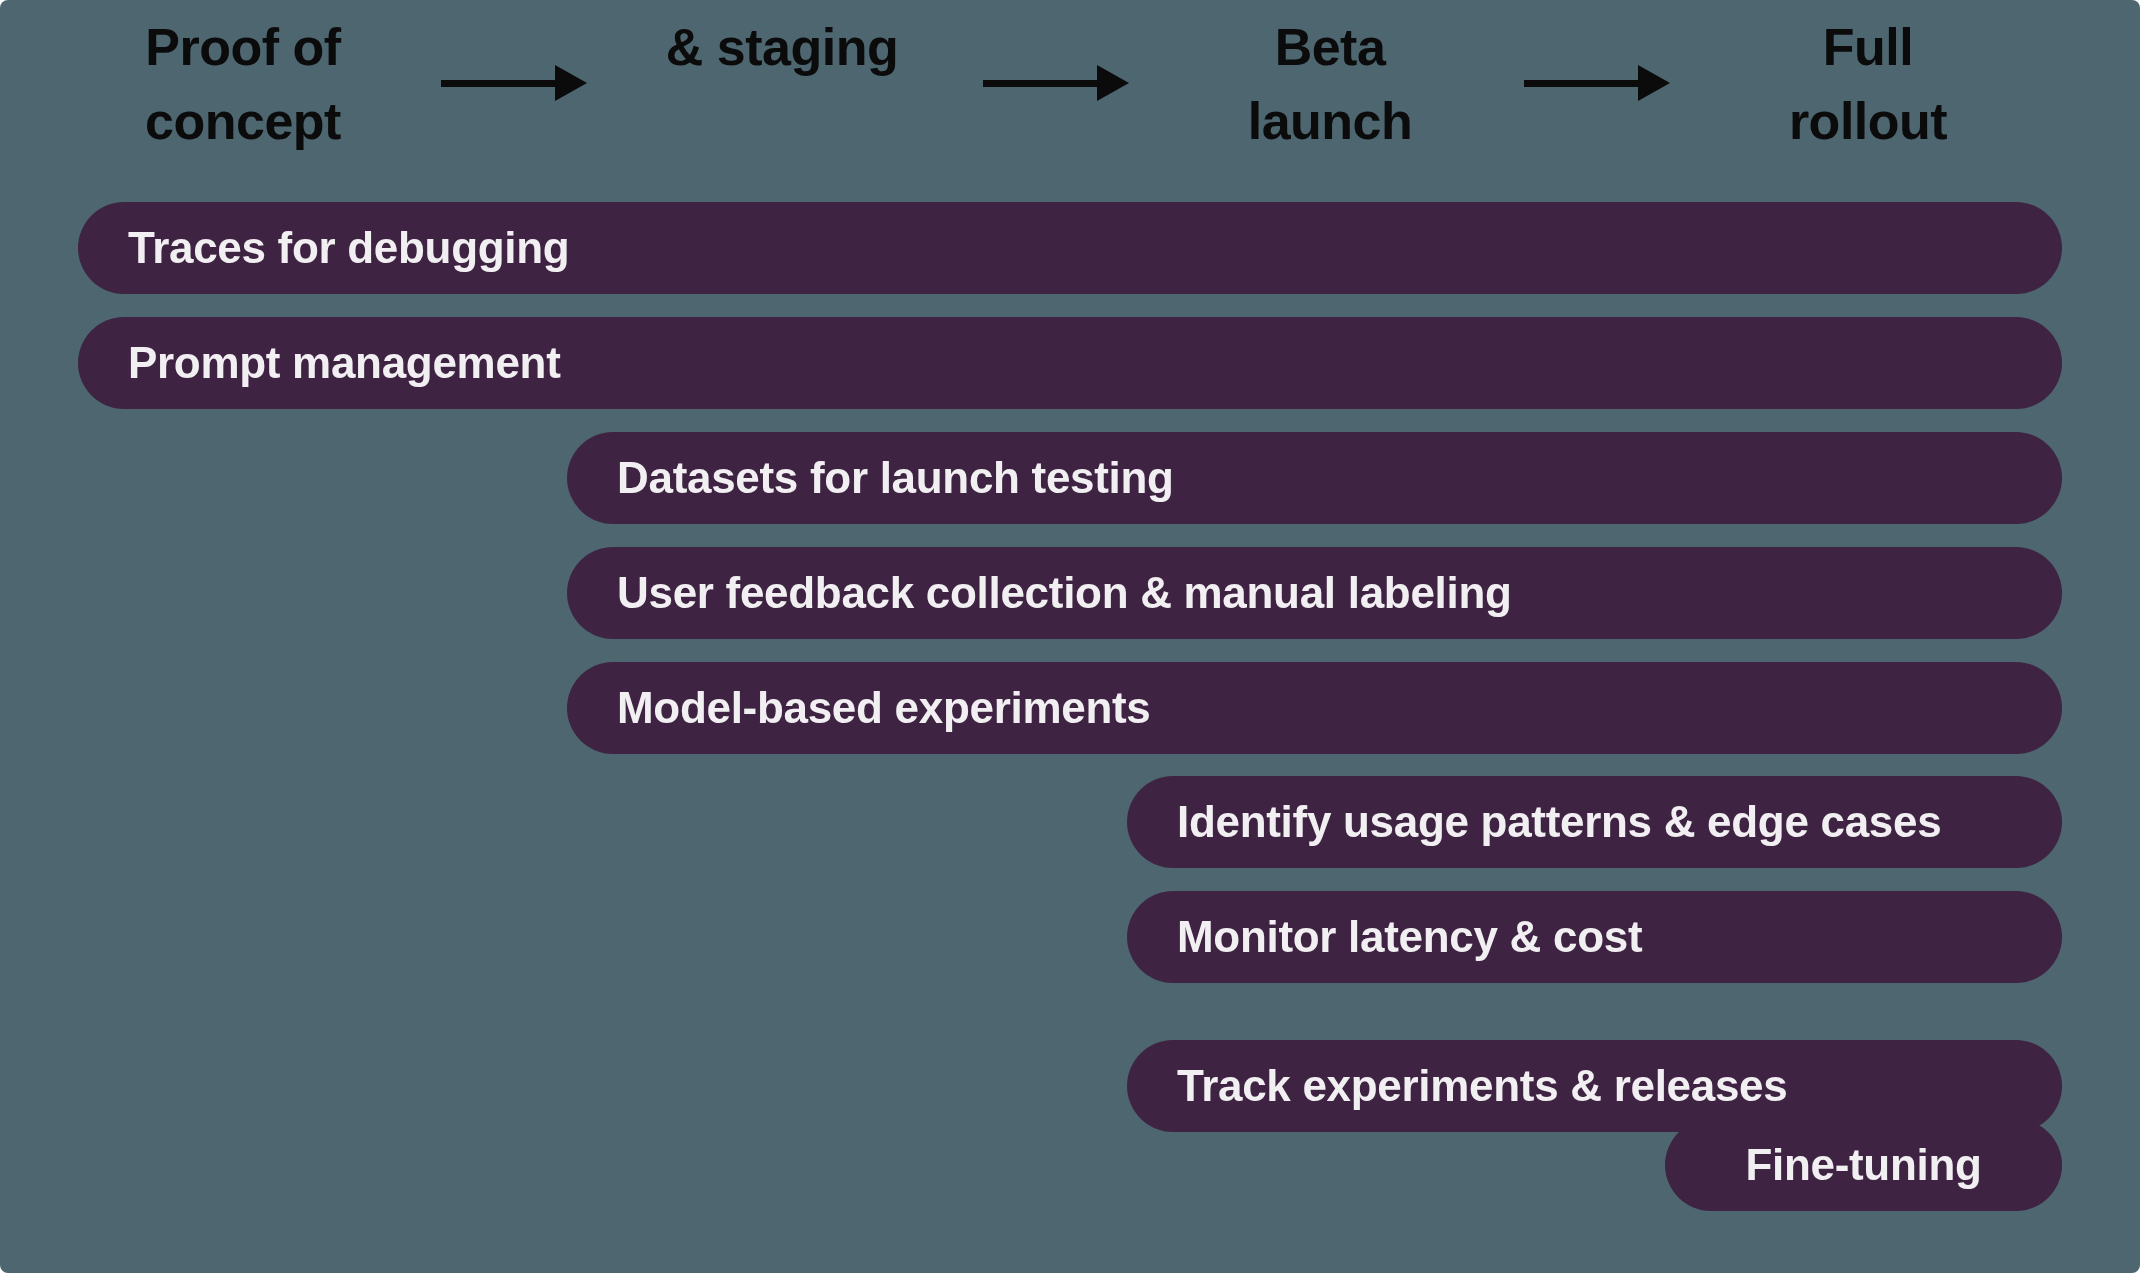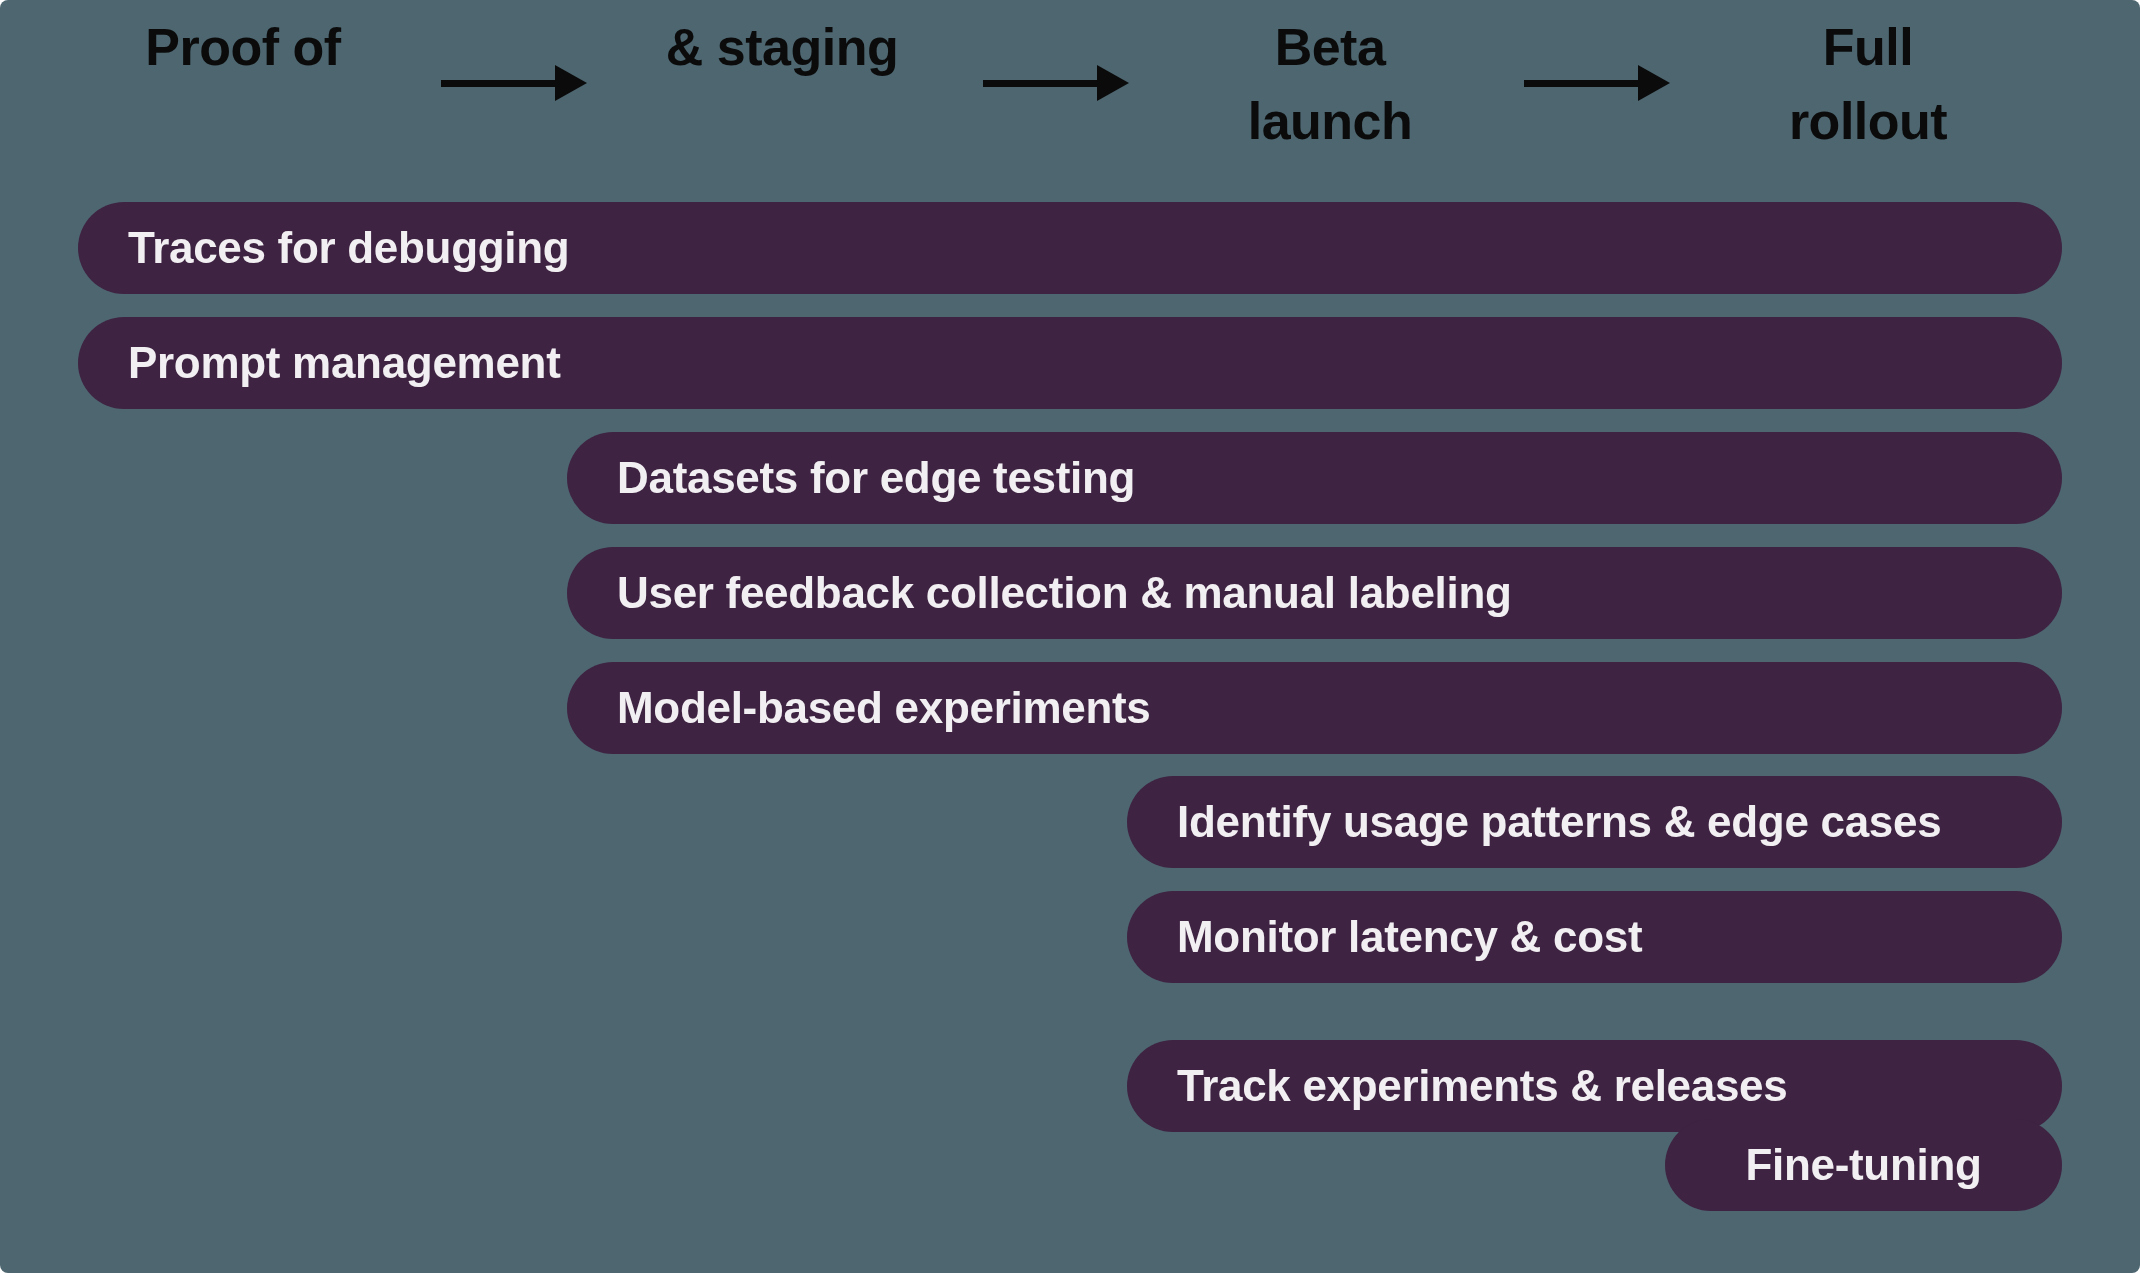--- a/index.html
+++ b/index.html
@@ -83,20 +83,21 @@
   .b9 { left: 1665px; top: 1119px; width: 397px; }
 </style>
 </head>
 <body>
 
 <div class="canvas">
 
   <div>
     <div class="phase p1">
       <span>Proof of</span>
+      <span>concept</span>
     </div>
     <div class="arrow a1">
       <span class="arrow-line"></span>
       <span class="arrow-head"></span>
     </div>
     <div class="phase p2">
       <span>&amp; staging</span>
     </div>
     <div class="arrow a2">
       <span class="arrow-line"></span>
@@ -117,21 +118,21 @@
   </div>
 
   <div>
     <div class="bar b1">
       <span>Traces for debugging</span>
     </div>
     <div class="bar b2">
       <span>Prompt management</span>
     </div>
     <div class="bar b3">
-      <span>Datasets for edge testing</span>
+      <span>Datasets for launch testing</span>
     </div>
     <div class="bar b4">
       <span>User feedback collection &amp; manual labeling</span>
     </div>
     <div class="bar b5">
       <span>Model-based experiments</span>
     </div>
     <div class="bar b6">
       <span>Identify usage patterns &amp; edge cases</span>
     </div>

